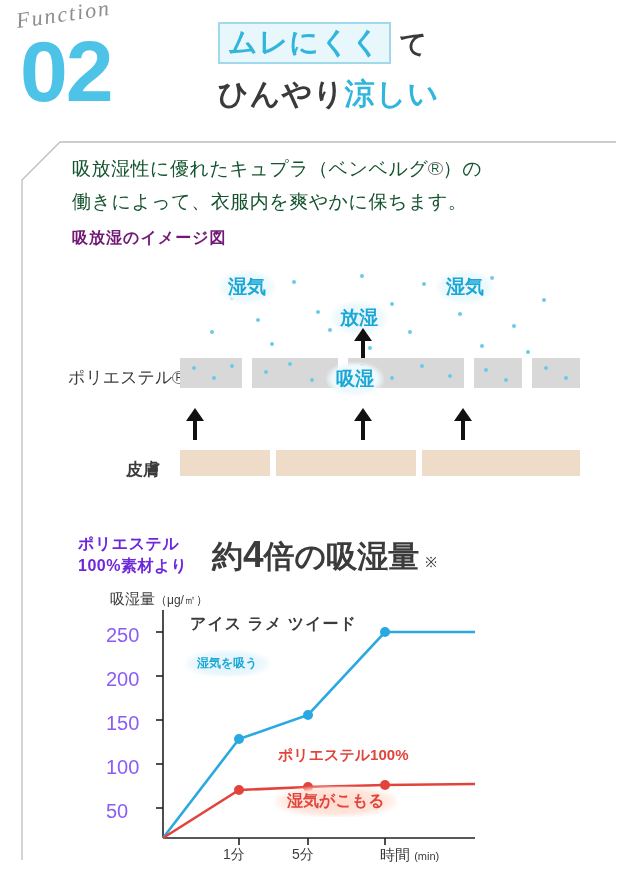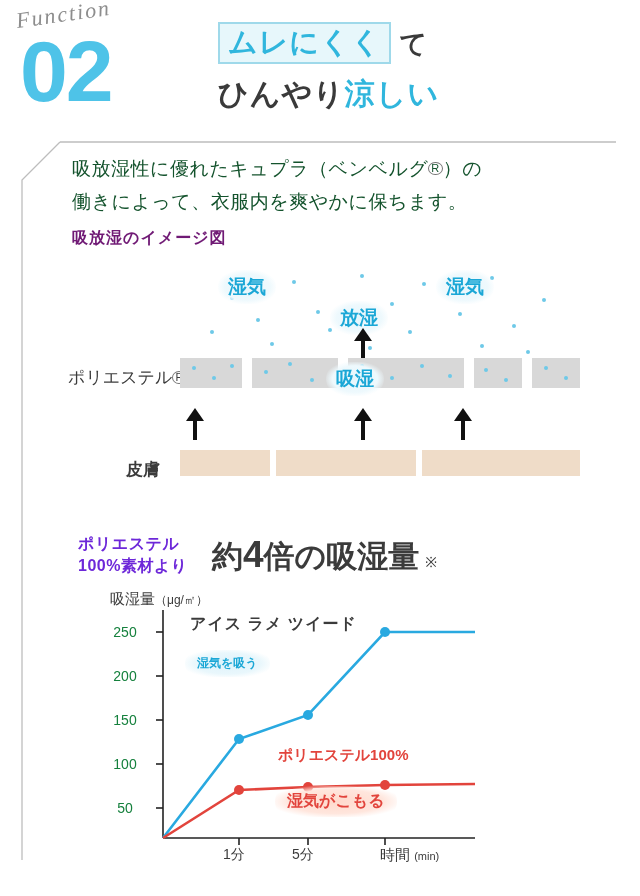--- a/index.html
+++ b/index.html
@@ -109,21 +109,21 @@
   }
   .cmp-big .num{font-size:37px;}
   .cmp-note{font-size:14px;font-weight:normal;margin-left:6px;}
 
   .chart-wrap{position:absolute;left:60px;top:590px;width:540px;height:290px;}
   .y-title{
     position:absolute;left:50px;top:0px;font-size:15px;color:#3b3b3b;
   }
   .y-title .unit{font-size:12px;}
   .axis-label{
-    position:absolute;font-size:14px;color:#15803d;text-align:center;width:38px;
+    position:absolute;font-size:20px;color:#8b5cf6;text-align:left;width:38px;
   }
   .x-label{position:absolute;font-size:14px;color:#3b3b3b;}
   .x-title{position:absolute;font-size:15px;color:#3b3b3b;}
   .x-title .unit{font-size:11px;}
   .series-name{
     position:absolute;font-size:16px;font-weight:bold;letter-spacing:1px;
   }
   .blue-pill{
     position:absolute;color:#1ba7d6;font-size:12px;font-weight:bold;
     padding:5px 12px;border-radius:16px;

